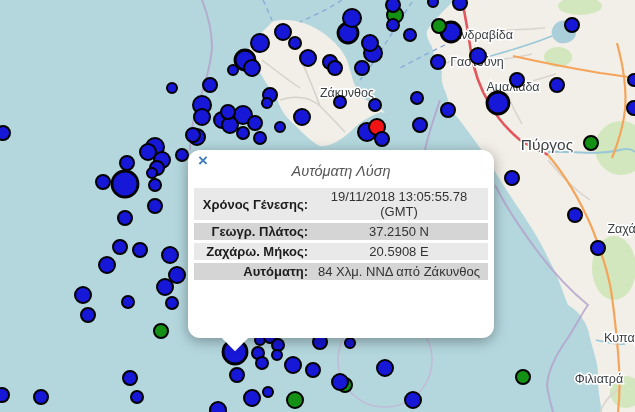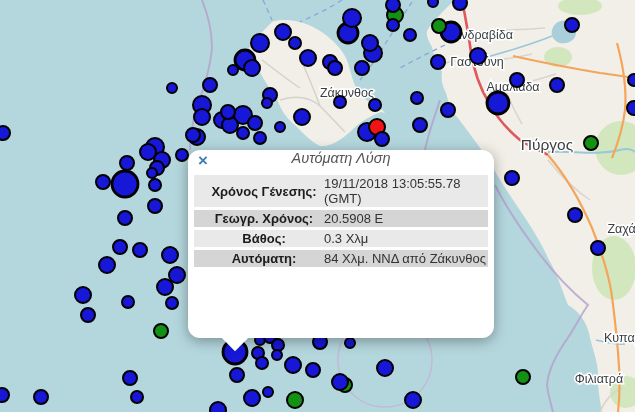--- a/index.html
+++ b/index.html
@@ -20,29 +20,29 @@
 
   
   .popup{position:absolute;left:188px;top:150px;width:306px;height:188px;
          background:#fff;border-radius:12px;
          box-shadow:0 3px 14px rgba(0,0,0,0.35);z-index:10;}
   .popup-tail{position:absolute;left:37px;bottom:-9px;width:20px;height:20px;
          background:#fff;transform:rotate(45deg);}
   .popup-close{position:absolute;left:6px;top:2px;width:18px;height:18px;
          color:var(--accent);font-size:17px;font-weight:bold;line-height:18px;
          text-align:center;cursor:pointer;border:none;background:none;padding:0;}
-  .popup-title{text-align:center;font-style:italic;
+  .popup-title{margin-top:13px;text-align:center;font-style:italic;
          font-size:14.5px;color:#555;}
   .popup-table{margin:6px 6px 0 6px;width:294px;border-collapse:separate;
          border-spacing:0 3px;font-size:13px;color:#333;table-layout:fixed;}
   .popup-table tr:nth-child(odd){background:#e9e9e9;}
   .popup-table tr:nth-child(even){background:#d5d5d5;}
-  .popup-table th{width:112px;text-align:center;font-weight:bold;color:#1c1c1c;
-         padding:1px 0 1px 14px;vertical-align:middle;white-space:nowrap;}
-  .popup-table td{padding:1px 2px 1px 4px;vertical-align:middle;}
+  .popup-table th{width:112px;text-align:right;font-weight:bold;color:#1c1c1c;
+         padding:1px 0 1px 2px;vertical-align:middle;white-space:nowrap;}
+  .popup-table td{padding:1px 2px 1px 4px;vertical-align:middle;text-align:center;}
 </style>
 </head>
 <body>
 
 <div id="app">
   <svg id="map" width="635" height="412" viewBox="0 0 635 412">
 
     <rect x="0" y="0" width="635" height="412" fill="var(--water)"></rect>
 
     <path fill="var(--land)" d="
@@ -240,26 +240,26 @@
     <div class="popup-tail"></div>
     <button class="popup-close">×</button>
     <div class="popup-title">Αυτόματη Λύση</div>
     <table class="popup-table">
       <tbody id="popup-rows">
           <tr>
             <th>Χρόνος Γένεσης:</th>
             <td>19/11/2018 13:05:55.78 (GMT)</td>
           </tr>
           <tr>
-            <th>Γεωγρ. Χρόνος:</th>
+            <th>Γεωγρ. Πλάτος:</th>
+            <td>37.2150 N</td>
+          </tr>
+          <tr>
+            <th>Ζαχάρω. Μήκος:</th>
             <td>20.5908 E</td>
-          </tr>
-          <tr>
-            <th>Βάθος:</th>
-            <td>0.3 Χλμ</td>
           </tr>
           <tr>
             <th>Αυτόματη:</th>
             <td>84 Χλμ. ΝΝΔ από Ζάκυνθος</td>
           </tr>
         </tbody>
     </table>
   </div>
 </div>
 

